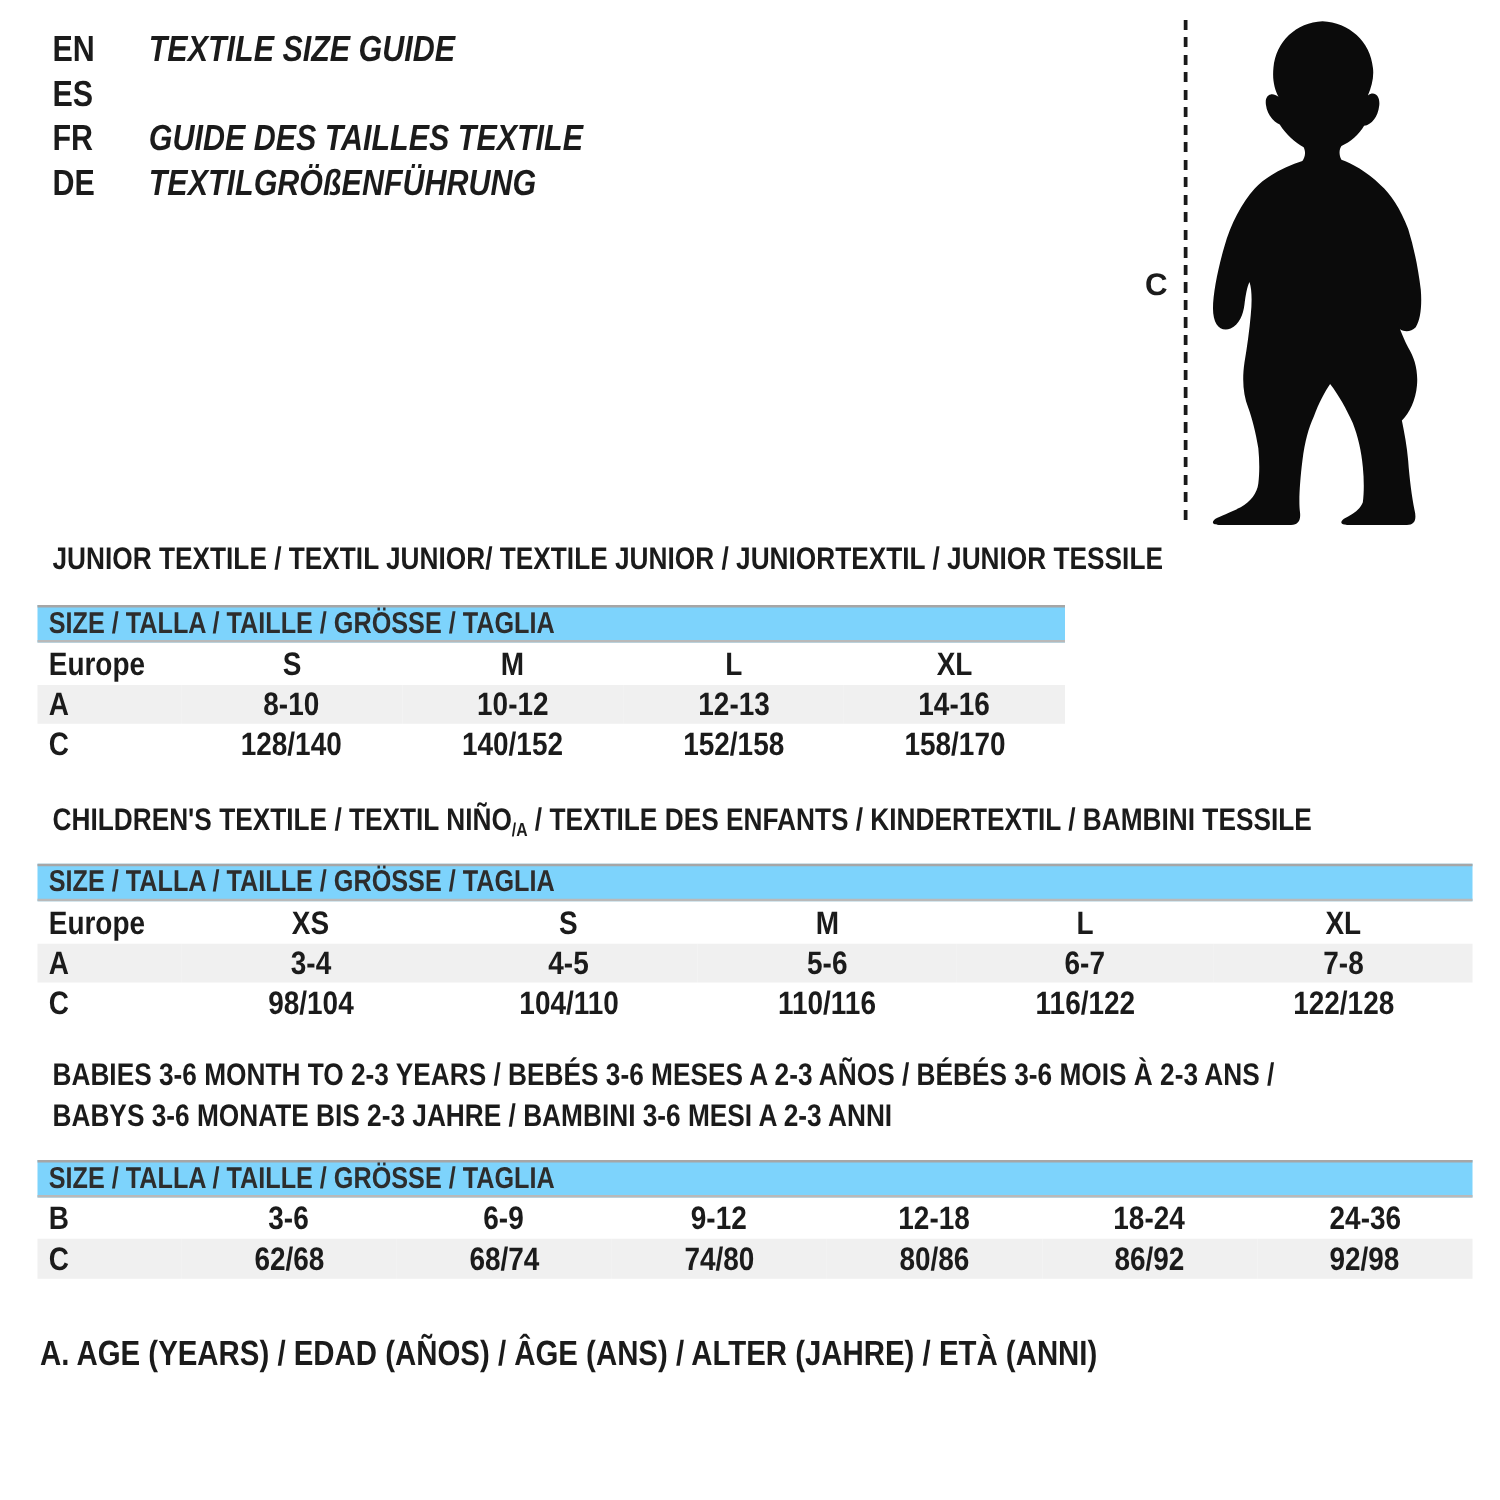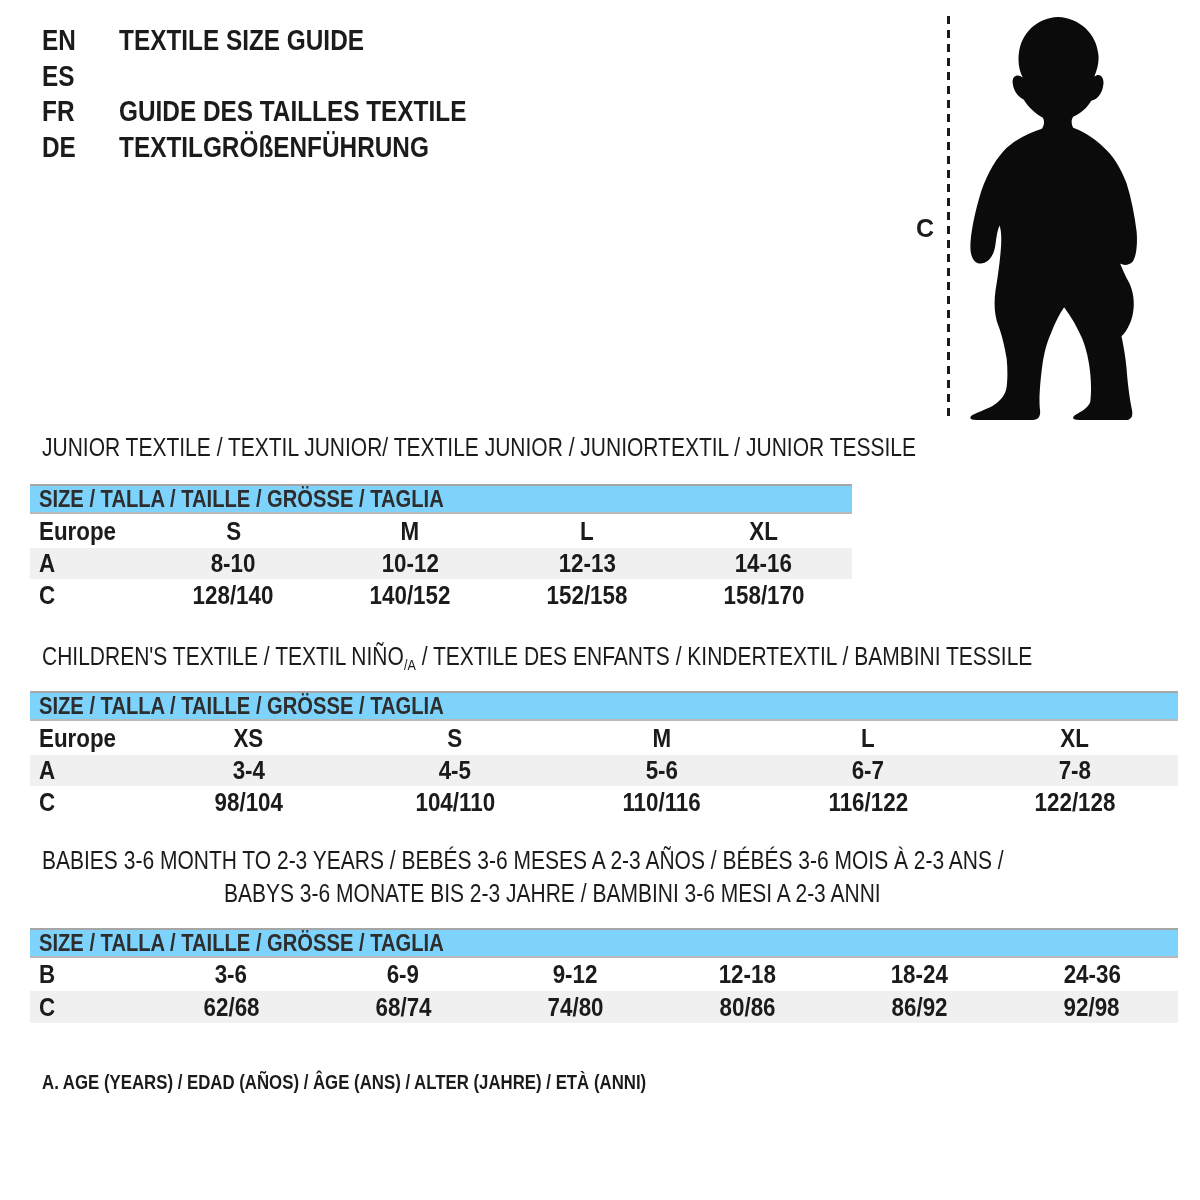--- a/index.html
+++ b/index.html
@@ -8,51 +8,51 @@
     font-family:"Liberation Sans","DejaVu Sans",sans-serif;
     color:#1b1b1b;overflow:hidden;
   }
   .abs{position:absolute;}
   .cond{display:inline-block;transform:scaleX(0.84);transform-origin:0 50%;white-space:nowrap;}
 
   
   .lang-list{left:42px;top:24px;}
   .lang-row{display:flex;height:35.5px;align-items:flex-start;font-size:29px;font-weight:bold;}
   .lang-code{width:77px;flex:0 0 77px;}
-  .lang-title{white-space:nowrap;}
+  .lang-title{white-space:nowrap;font-style:italic;}
 
   
   .dash-line{left:947px;top:16px;width:3px;height:402px;
     background:repeating-linear-gradient(to bottom,#1a1a1a 0 8px,rgba(0,0,0,0) 8px 14px);}
   .figure-label{left:916px;top:214px;font-size:25px;font-weight:bold;}
   .silhouette{left:962px;top:14px;width:182px;height:408px;}
 
   
-  .sec-title{font-size:25px;font-weight:normal;white-space:nowrap;line-height:33px;text-align:center;}
+  .sec-title{font-size:25px;font-weight:bold;white-space:nowrap;line-height:33px;}
   .subsm{font-size:15px;vertical-align:-5px;}
 
   
   .tbl{position:absolute;}
   .size-bar{box-sizing:border-box;height:30px;background:#7dd3fc;
     border-top:2px solid #a6a6a6;border-bottom:2px solid #b9b9b9;
     line-height:26px;padding-left:9px;font-size:24px;font-weight:bold;color:#2d2d2d;}
   .tbl table{width:100%;border-collapse:collapse;table-layout:fixed;}
   .tbl td{font-size:26px;font-weight:bold;text-align:center;padding:0;white-space:nowrap;overflow:visible;}
   .tbl td.lbl{text-align:left;padding-left:9px;margin-top:32px;}
   .tbl col.lab{width:115px;}
   tr.rh{height:34px;}
   tr.r30{height:30px;}
   tr.r32{height:32px;}
   tr.r33{height:33px;}
   .shade{background:#f0f0f0;}
   .ci{display:inline-block;transform:scaleX(0.86);}
   .tbl td.lbl .ci{transform-origin:0 50%;}
 
   
-  .footnotes{left:42px;top:1066px;font-size:20px;font-weight:bold;line-height:33.5px;}
+  .footnotes{left:32px;top:1066px;font-size:28px;font-weight:bold;line-height:33.5px;}
   .footnote-line{white-space:nowrap;}
 </style>
 </head>
 <body>
 
 <div class="page">
 
   <div class="abs lang-list">
     <div class="lang-row">
       <span class="lang-code"><span class="cond">EN</span></span>

